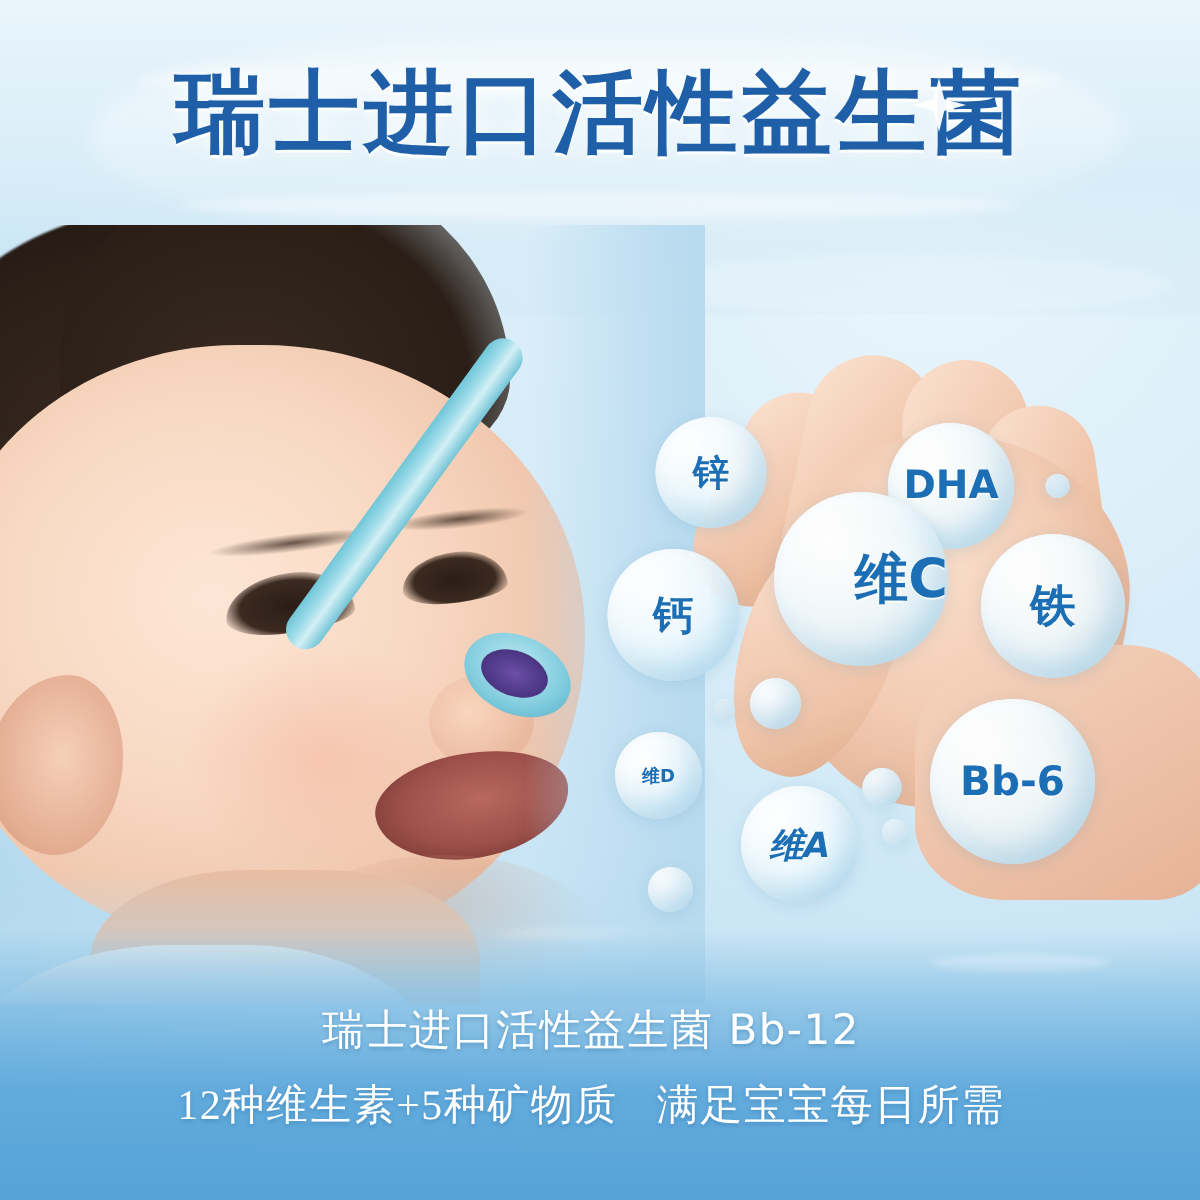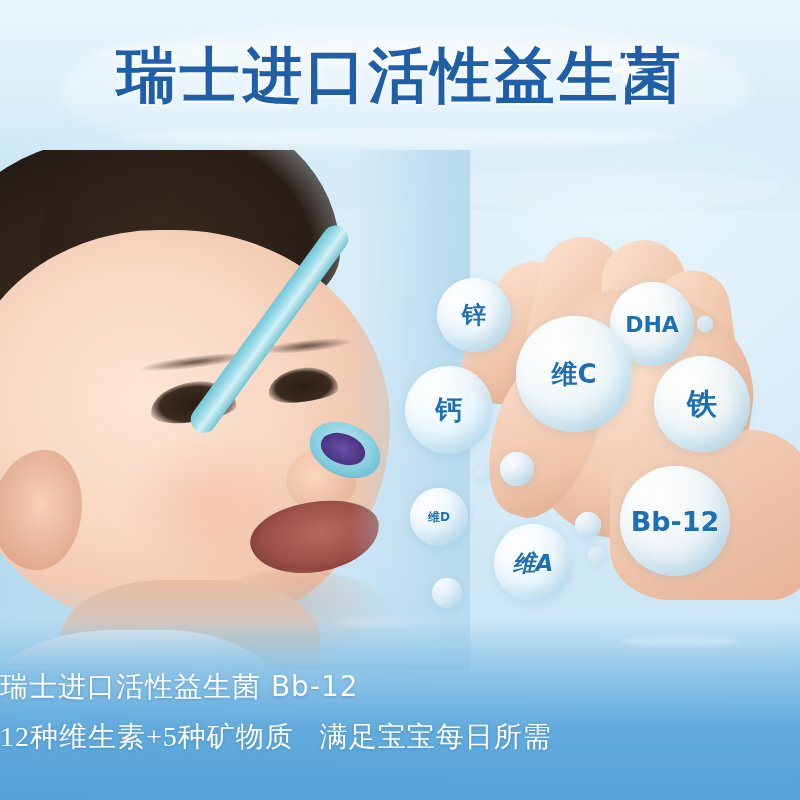--- a/index.html
+++ b/index.html
@@ -290,20 +290,21 @@
   }
   .band-brush {
     position: absolute;
     left: 0; right: 0; bottom: 0;
     height: 150px;
     background: linear-gradient(180deg, rgba(255,255,255,0.0), rgba(255,255,255,0.05));
   }
   .bottom-text {
     position: absolute;
     left: 0; right: 12px; bottom: 44px;
+    text-align: center;
     z-index: 27;
     color: #ffffff;
     font-family: "DejaVu Sans", "Liberation Sans", sans-serif;
   }
   .bt-line1 {
     font-size: 28px;
     letter-spacing: 1px;
     margin-bottom: 12px;
     text-shadow: 0 1px 3px rgba(30,90,140,0.35);
   }
@@ -376,42 +377,42 @@
   <div class="sparkle">
     <svg viewBox="0 0 40 40" width="40" height="40" aria-hidden="true">
       <path d="M20 2 L23.5 16 L38 20 L23.5 24 L20 38 L16.5 24 L2 20 L16.5 16 Z" fill="#ffffff" opacity="0.95"></path>
     </svg>
   </div>
 
   <div class="bubble" style="left:437px;top:278px;width:74px;height:74px;font-size:24px;">
     <span>锌</span>
   </div>
 
-  <div class="bubble" style="left:610px;top:282px;width:84px;height:84px;font-size:22px;">
+  <div class="bubble" style="left:592px;top:282px;width:84px;height:84px;font-size:26px;">
     <span>DHA</span>
   </div>
 
-  <div class="bubble" style="left:516px;top:316px;width:116px;height:116px;font-size:26px;">
+  <div class="bubble" style="left:516px;top:328px;width:116px;height:116px;font-size:36px;justify-content:flex-end;">
     <span>维C</span>
   </div>
 
   <div class="bubble" style="left:405px;top:366px;width:88px;height:88px;font-size:27px;">
     <span>钙</span>
   </div>
 
   <div class="bubble" style="left:654px;top:356px;width:96px;height:96px;font-size:30px;">
     <span>铁</span>
   </div>
 
   <div class="bubble" style="left:410px;top:488px;width:58px;height:58px;font-size:12px;">
     <span>维D</span>
   </div>
 
   <div class="bubble" style="left:620px;top:466px;width:110px;height:110px;font-size:27px;">
-    <span>Bb-12</span>
+    <span>Bb-6</span>
   </div>
 
   <div class="bubble" style="left:494px;top:524px;width:78px;height:78px;font-size:23px;font-style:italic;">
     <span>维A</span>
   </div>
 
   <div class="bubble plain" style="left:500px;top:452px;width:34px;height:34px;"></div>
   <div class="bubble plain" style="left:575px;top:512px;width:26px;height:26px;"></div>
   <div class="bubble plain" style="left:588px;top:546px;width:18px;height:18px;"></div>
   <div class="bubble plain" style="left:432px;top:578px;width:30px;height:30px;"></div>

